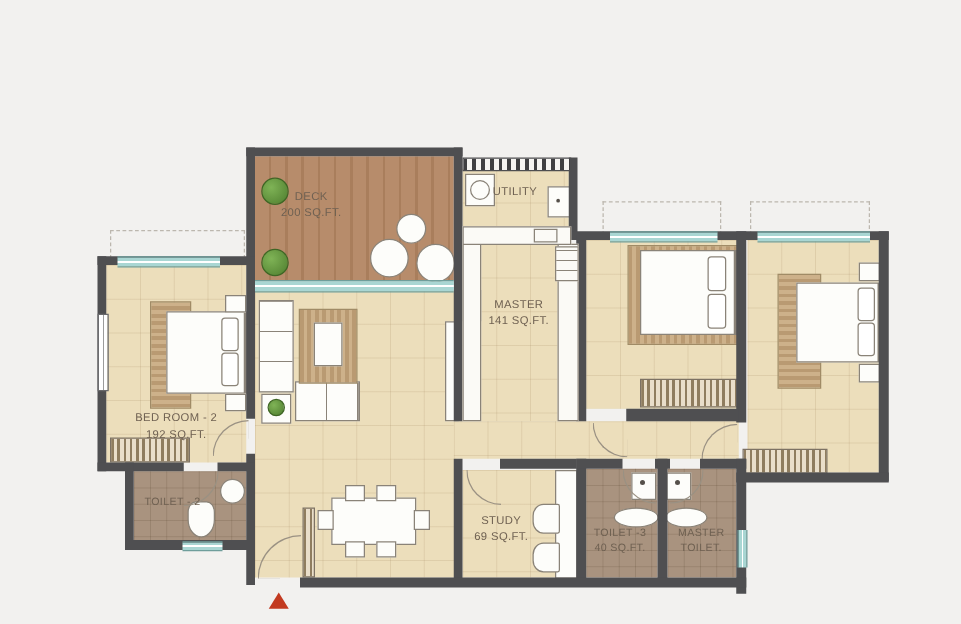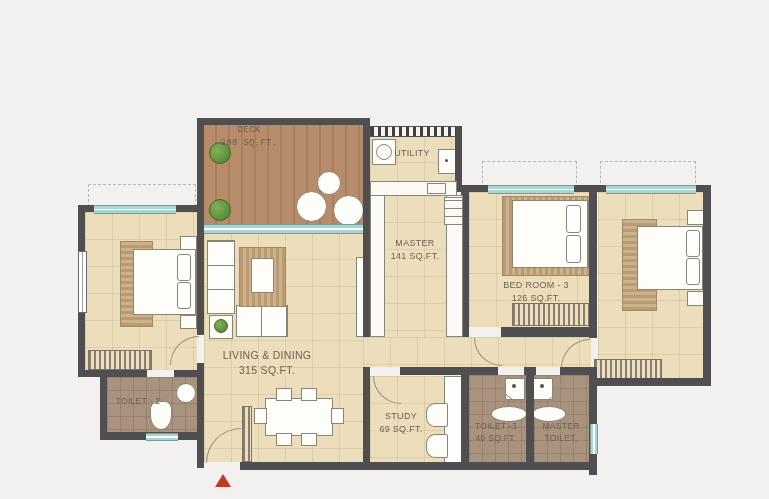--- a/index.html
+++ b/index.html
@@ -184,38 +184,34 @@
   <div class="wall" style="left:240px;top:462px;width:357px;height:8px;"></div>
 
   <div class="win" style="left:204px;top:224px;width:159px;height:8px;"></div>
   <div class="win" style="left:94px;top:205px;width:82px;height:7px;"></div>
   <div class="winw" style="left:78px;top:251px;width:7px;height:60px;"></div>
   <div class="win" style="left:488px;top:185px;width:86px;height:7px;"></div>
   <div class="win" style="left:606px;top:185px;width:90px;height:7px;"></div>
   <div class="win" style="left:146px;top:433px;width:32px;height:6px;"></div>
   <div class="win-v" style="left:590px;top:424px;width:6px;height:30px;"></div>
 
-  <div class="label" style="left:208px;top:124px;width:82px;font-family:Liberation Mono, monospace;">
+  <div class="label" style="left:208px;top:151px;width:82px;">
     <span>DECK</span>
     <span>200 SQ.FT.</span>
   </div>
   <div class="label" style="left:382px;top:147px;width:60px;">
     <span>UTILITY</span>
   </div>
   <div class="label" style="left:385px;top:237px;width:60px;">
     <span>MASTER</span>
     <span>141 SQ.FT.</span>
   </div>
-  <div class="label" style="left:482px;top:279px;width:108px;">
-    <span>BED ROOM - 3</span>
-    <span>126 SQ.FT.</span>
-  </div>
-  <div class="label big" style="left:207px;top:348px;width:120px;">
-    <span>LIVING &amp; DINING</span>
-    <span>315 SQ.FT.</span>
+  <div class="label" style="left:88px;top:328px;width:106px;">
+    <span>BED ROOM - 2</span>
+    <span>192 SQ.FT.</span>
   </div>
   <div class="label" style="left:372px;top:410px;width:58px;">
     <span>STUDY</span>
     <span>69 SQ.FT.</span>
   </div>
   <div class="label" style="left:106px;top:396px;width:64px;font-size:8.5px;">
     <span>TOILET - 2</span>
   </div>
   <div class="label" style="left:467px;top:421px;width:58px;font-size:8.5px;">
     <span>TOILET -3</span>

